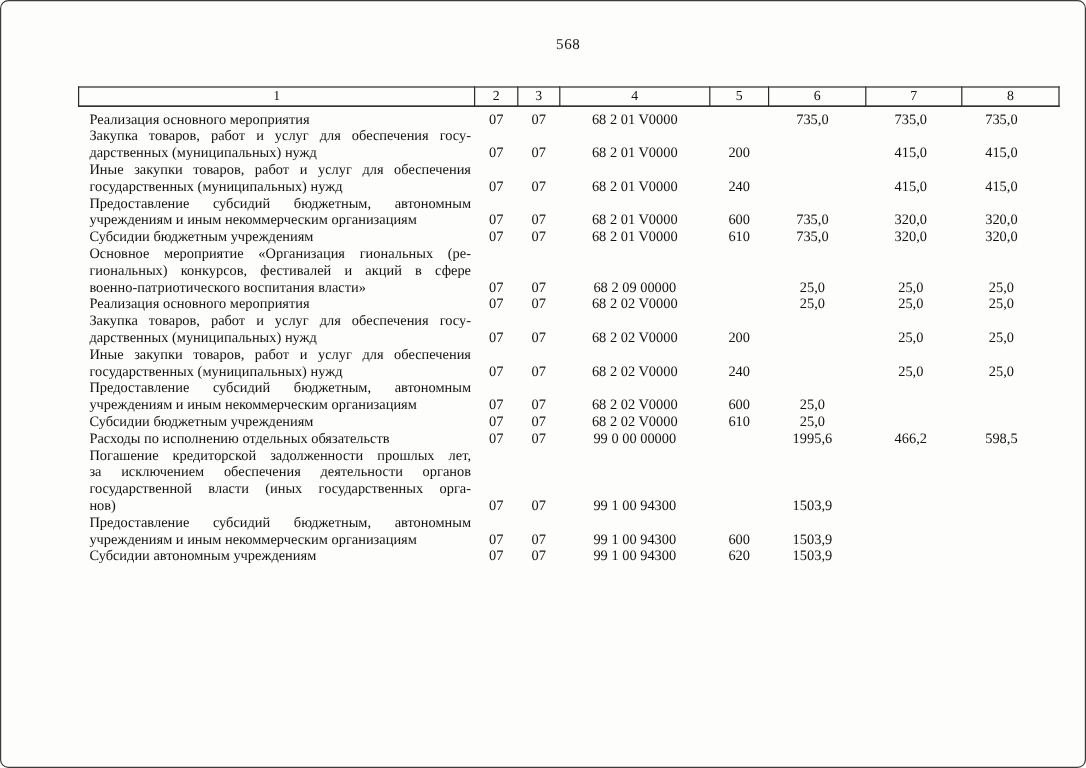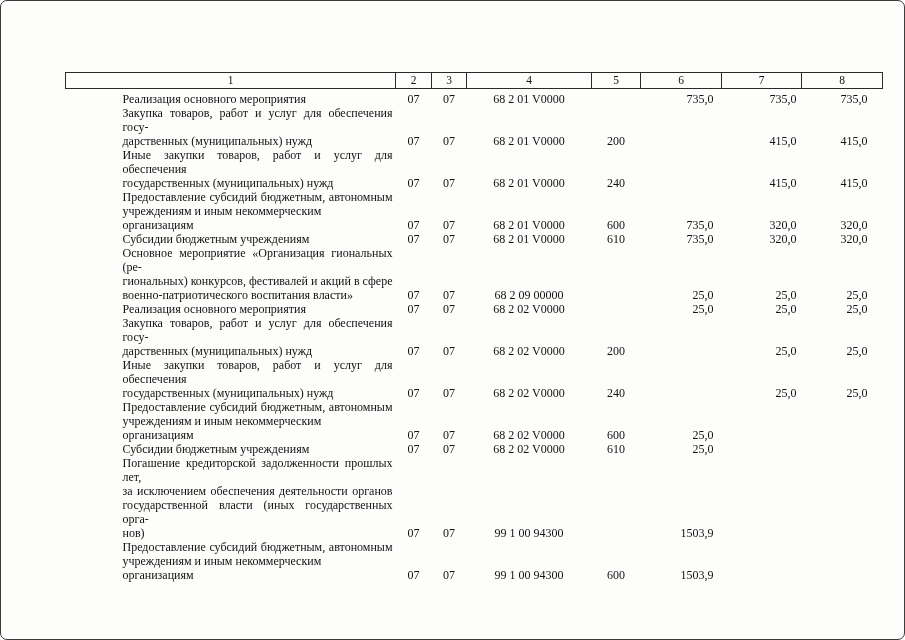--- a/index.html
+++ b/index.html
@@ -52,32 +52,33 @@
     padding: 0;
     line-height: 14px;
   }
   table.budget tbody tr:first-child td {
     padding-top: 3px;
   }
   td.c1 {
     padding-left: 9px !important;
     padding-right: 3px !important;
   }
-  .nline { line-height: 14px; margin-left: 48px; }
+  .nline { line-height: 14px; }
   .j { text-align: justify; text-align-last: justify; }
   .cc { text-align: center; }
-  .cr { text-align: right; }
+  .cr { text-align: center; }
   .p6 { padding-right: 8px !important; }
   .p7 { padding-right: 5px !important; }
   .p8 { padding-right: 15px !important; }
 </style>
 </head>
 <body>
 
 <div class="page">
+  <div class="page-number">568</div>
 
   <table class="budget">
     <colgroup>
       <col style="width:330px">
       <col style="width:36px">
       <col style="width:35px">
       <col style="width:125px">
       <col style="width:49px">
       <col style="width:81px">
       <col style="width:80px">
@@ -231,20 +232,32 @@
           <td class="cc">07</td>
           <td class="cc">07</td>
           <td class="cc">68 2 02 V0000</td>
           <td class="cc">610</td>
           <td class="cr p6">25,0</td>
           <td class="cr p7"></td>
           <td class="cr p8"></td>
         </tr>
         <tr>
           <td class="c1">
+            <div class="nline">Расходы по исполнению отдельных обязательств</div>
+          </td>
+          <td class="cc">07</td>
+          <td class="cc">07</td>
+          <td class="cc">99 0 00 00000</td>
+          <td class="cc"></td>
+          <td class="cr p6">1995,6</td>
+          <td class="cr p7">466,2</td>
+          <td class="cr p8">598,5</td>
+        </tr>
+        <tr>
+          <td class="c1">
             <div class="nline j">Погашение кредиторской задолженности прошлых лет,</div>
             <div class="nline j">за исключением обеспечения деятельности органов</div>
             <div class="nline j">государственной власти (иных государственных орга-</div>
             <div class="nline">нов)</div>
           </td>
           <td class="cc">07</td>
           <td class="cc">07</td>
           <td class="cc">99 1 00 94300</td>
           <td class="cc"></td>
           <td class="cr p6">1503,9</td>
@@ -253,19 +266,31 @@
         </tr>
         <tr>
           <td class="c1">
             <div class="nline j">Предоставление субсидий бюджетным, автономным</div>
             <div class="nline">учреждениям и иным некоммерческим организациям</div>
           </td>
           <td class="cc">07</td>
           <td class="cc">07</td>
           <td class="cc">99 1 00 94300</td>
           <td class="cc">600</td>
+          <td class="cr p6">1503,9</td>
+          <td class="cr p7"></td>
+          <td class="cr p8"></td>
+        </tr>
+        <tr>
+          <td class="c1">
+            <div class="nline">Субсидии автономным учреждениям</div>
+          </td>
+          <td class="cc">07</td>
+          <td class="cc">07</td>
+          <td class="cc">99 1 00 94300</td>
+          <td class="cc">620</td>
           <td class="cr p6">1503,9</td>
           <td class="cr p7"></td>
           <td class="cr p8"></td>
         </tr>
       </tbody>
   </table>
 </div>
 
 </body></html>

